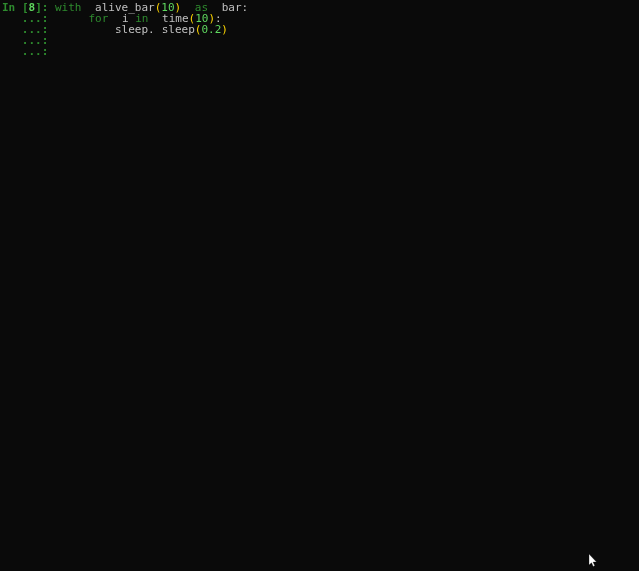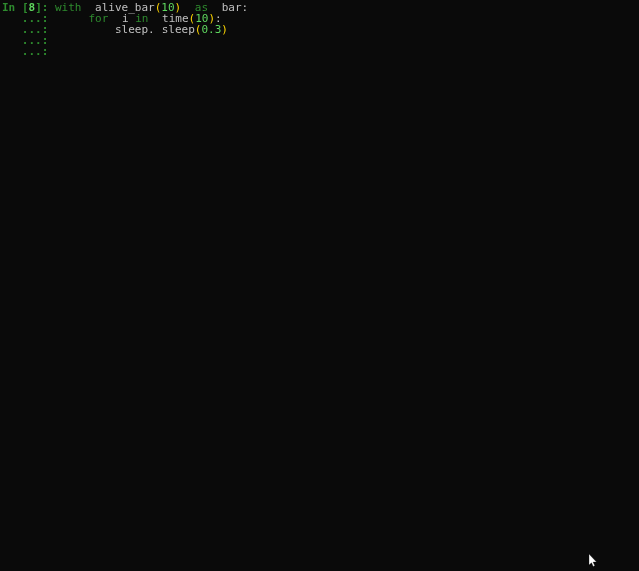--- a/index.html
+++ b/index.html
@@ -40,21 +40,21 @@
       pointer-events: none;
     }
     .cursor svg { display: block; }
   </style>
 </head>
 <body>
 
 <div id="code-area">
     <div class="line"><span class="prompt-in">In </span><span class="prompt-bracket">[</span><span class="prompt-num">8</span><span class="prompt-bracket">]</span><span class="prompt-in">: </span><span class="kw">with</span><span class="name"> alive_bar</span><span class="paren">(</span><span class="num">10</span><span class="paren">)</span><span class="name"> </span><span class="kw">as</span><span class="name"> bar</span><span class="colon">:</span></div>
     <div class="line"><span class="prompt-cont">   ...: </span><span class="name">    </span><span class="kw">for</span><span class="name"> i </span><span class="kw">in</span><span class="name"> time</span><span class="paren">(</span><span class="num">10</span><span class="paren">)</span><span class="colon">:</span></div>
-    <div class="line"><span class="prompt-cont">   ...: </span><span class="name">        sleep</span><span class="op">.</span><span class="name">sleep</span><span class="paren">(</span><span class="num">0.3</span><span class="paren">)</span></div>
+    <div class="line"><span class="prompt-cont">   ...: </span><span class="name">        sleep</span><span class="op">.</span><span class="name">sleep</span><span class="paren">(</span><span class="num">0.2</span><span class="paren">)</span></div>
     <div class="line"><span class="prompt-cont">   ...: </span></div>
     <div class="line"><span class="prompt-cont">   ...: </span></div>
   </div>
 
 <div class="cursor" style="left: 589px; top: 554px;">
   <svg width="10" height="14" viewBox="0 0 10 14">
     <path d="M0 0 L0 11 L2.5 8.8 L4.2 12.5 L5.8 11.8 L4.1 8.1 L7.5 8 Z" fill="#ffffff" stroke="#000" stroke-width="0.3"></path>
   </svg>
 </div>
 

